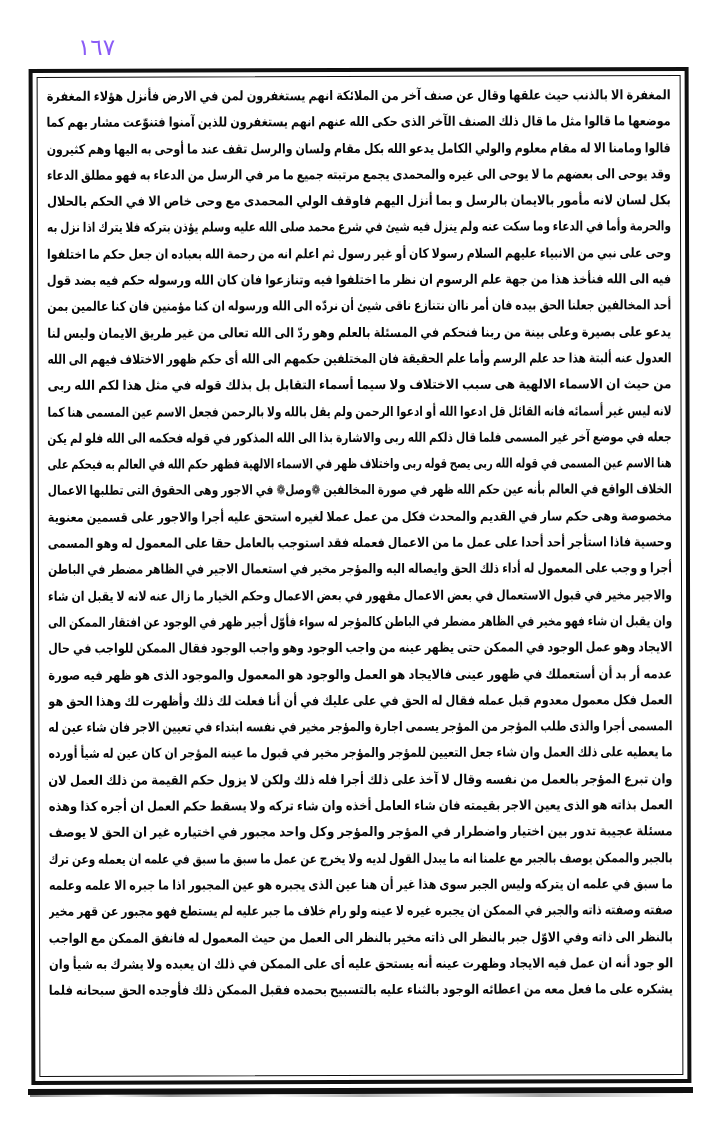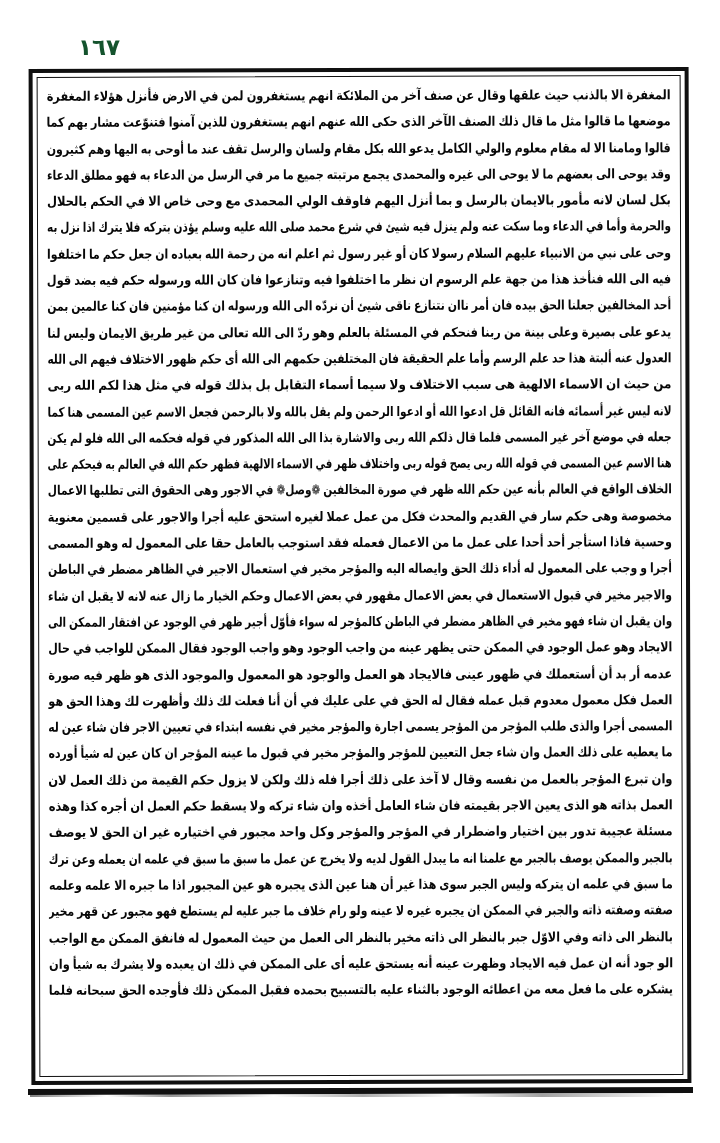--- a/index.html
+++ b/index.html
@@ -23,23 +23,23 @@
     background: #ffffff;
   }
 
   
   #folio {
     position: absolute;
     left: 78px;
     top: 36px;
     font-family: "DejaVu Sans", sans-serif;
     font-size: 23px;
-    font-weight: bold;
+    font-weight: normal;
     letter-spacing: 0px;
-    color: #14532d;
+    color: #8b5cf6;
     direction: rtl;
     line-height: 1;
   }
 
   
   #frame-outer {
     position: absolute;
     left: 30px;
     top: 68px;
     width: 660px;

